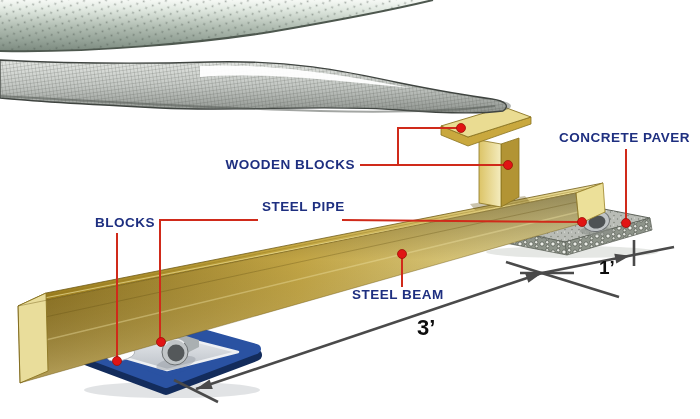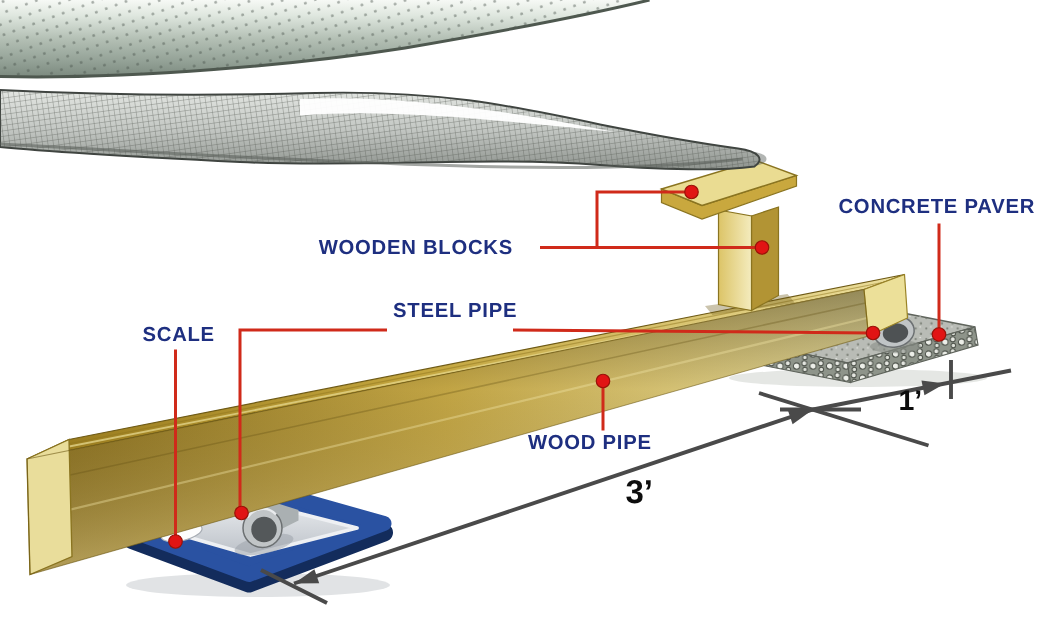--- a/index.html
+++ b/index.html
@@ -1,21 +1,21 @@
 <!DOCTYPE html>
 <html><head>
 <meta charset="utf-8">
 <style>
   html,body{margin:0;padding:0;background:#fff;}
   .stage{position:relative;width:700px;height:419px;background:#ffffff;overflow:hidden;
          font-family:"Liberation Sans","DejaVu Sans",sans-serif;}
   .stage svg{position:absolute;left:0;top:0;}
   .label{position:absolute;color:#1e2f80;font-weight:bold;font-size:13.5px;
          letter-spacing:.5px;white-space:nowrap;line-height:14px;}
-  .lbl-wooden-blocks{top:158px;right:358px;}
+  .lbl-wooden-blocks{top:158px;right:345px;}
   .lbl-steel-pipe{top:200px;left:262px;}
   .lbl-scale{top:216px;left:95px;}
   .lbl-wood-beam{top:288px;left:352px;}
   .lbl-concrete-paver{top:131px;left:559px;}
   .dim{position:absolute;color:#0d0d0d;font-weight:bold;white-space:nowrap;}
   .dim-3{top:315px;left:417px;font-size:22px;}
   .dim-1{top:257px;left:599px;font-size:19px;}
 </style>
 </head>
 <body>
@@ -191,19 +191,19 @@
       <circle cx="161" cy="342" r="4.5"></circle>
       <circle cx="582" cy="222" r="4.5"></circle>
       <circle cx="117" cy="361" r="4.5"></circle>
       <circle cx="402" cy="254" r="4.5"></circle>
       <circle cx="626" cy="223" r="4.5"></circle>
     </g>
   </svg>
 
   <div class="label lbl-wooden-blocks">WOODEN BLOCKS</div>
   <div class="label lbl-steel-pipe">STEEL PIPE</div>
-  <div class="label lbl-scale">SCALE</div>
-  <div class="label lbl-wood-beam">WOOD PIPE</div>
+  <div class="label lbl-scale">BLOCKS</div>
+  <div class="label lbl-wood-beam">STEEL BEAM</div>
   <div class="label lbl-concrete-paver">CONCRETE PAVER</div>
 
   <div class="dim dim-3">3’</div>
   <div class="dim dim-1">1’</div>
 </div>
 
 </body></html>

